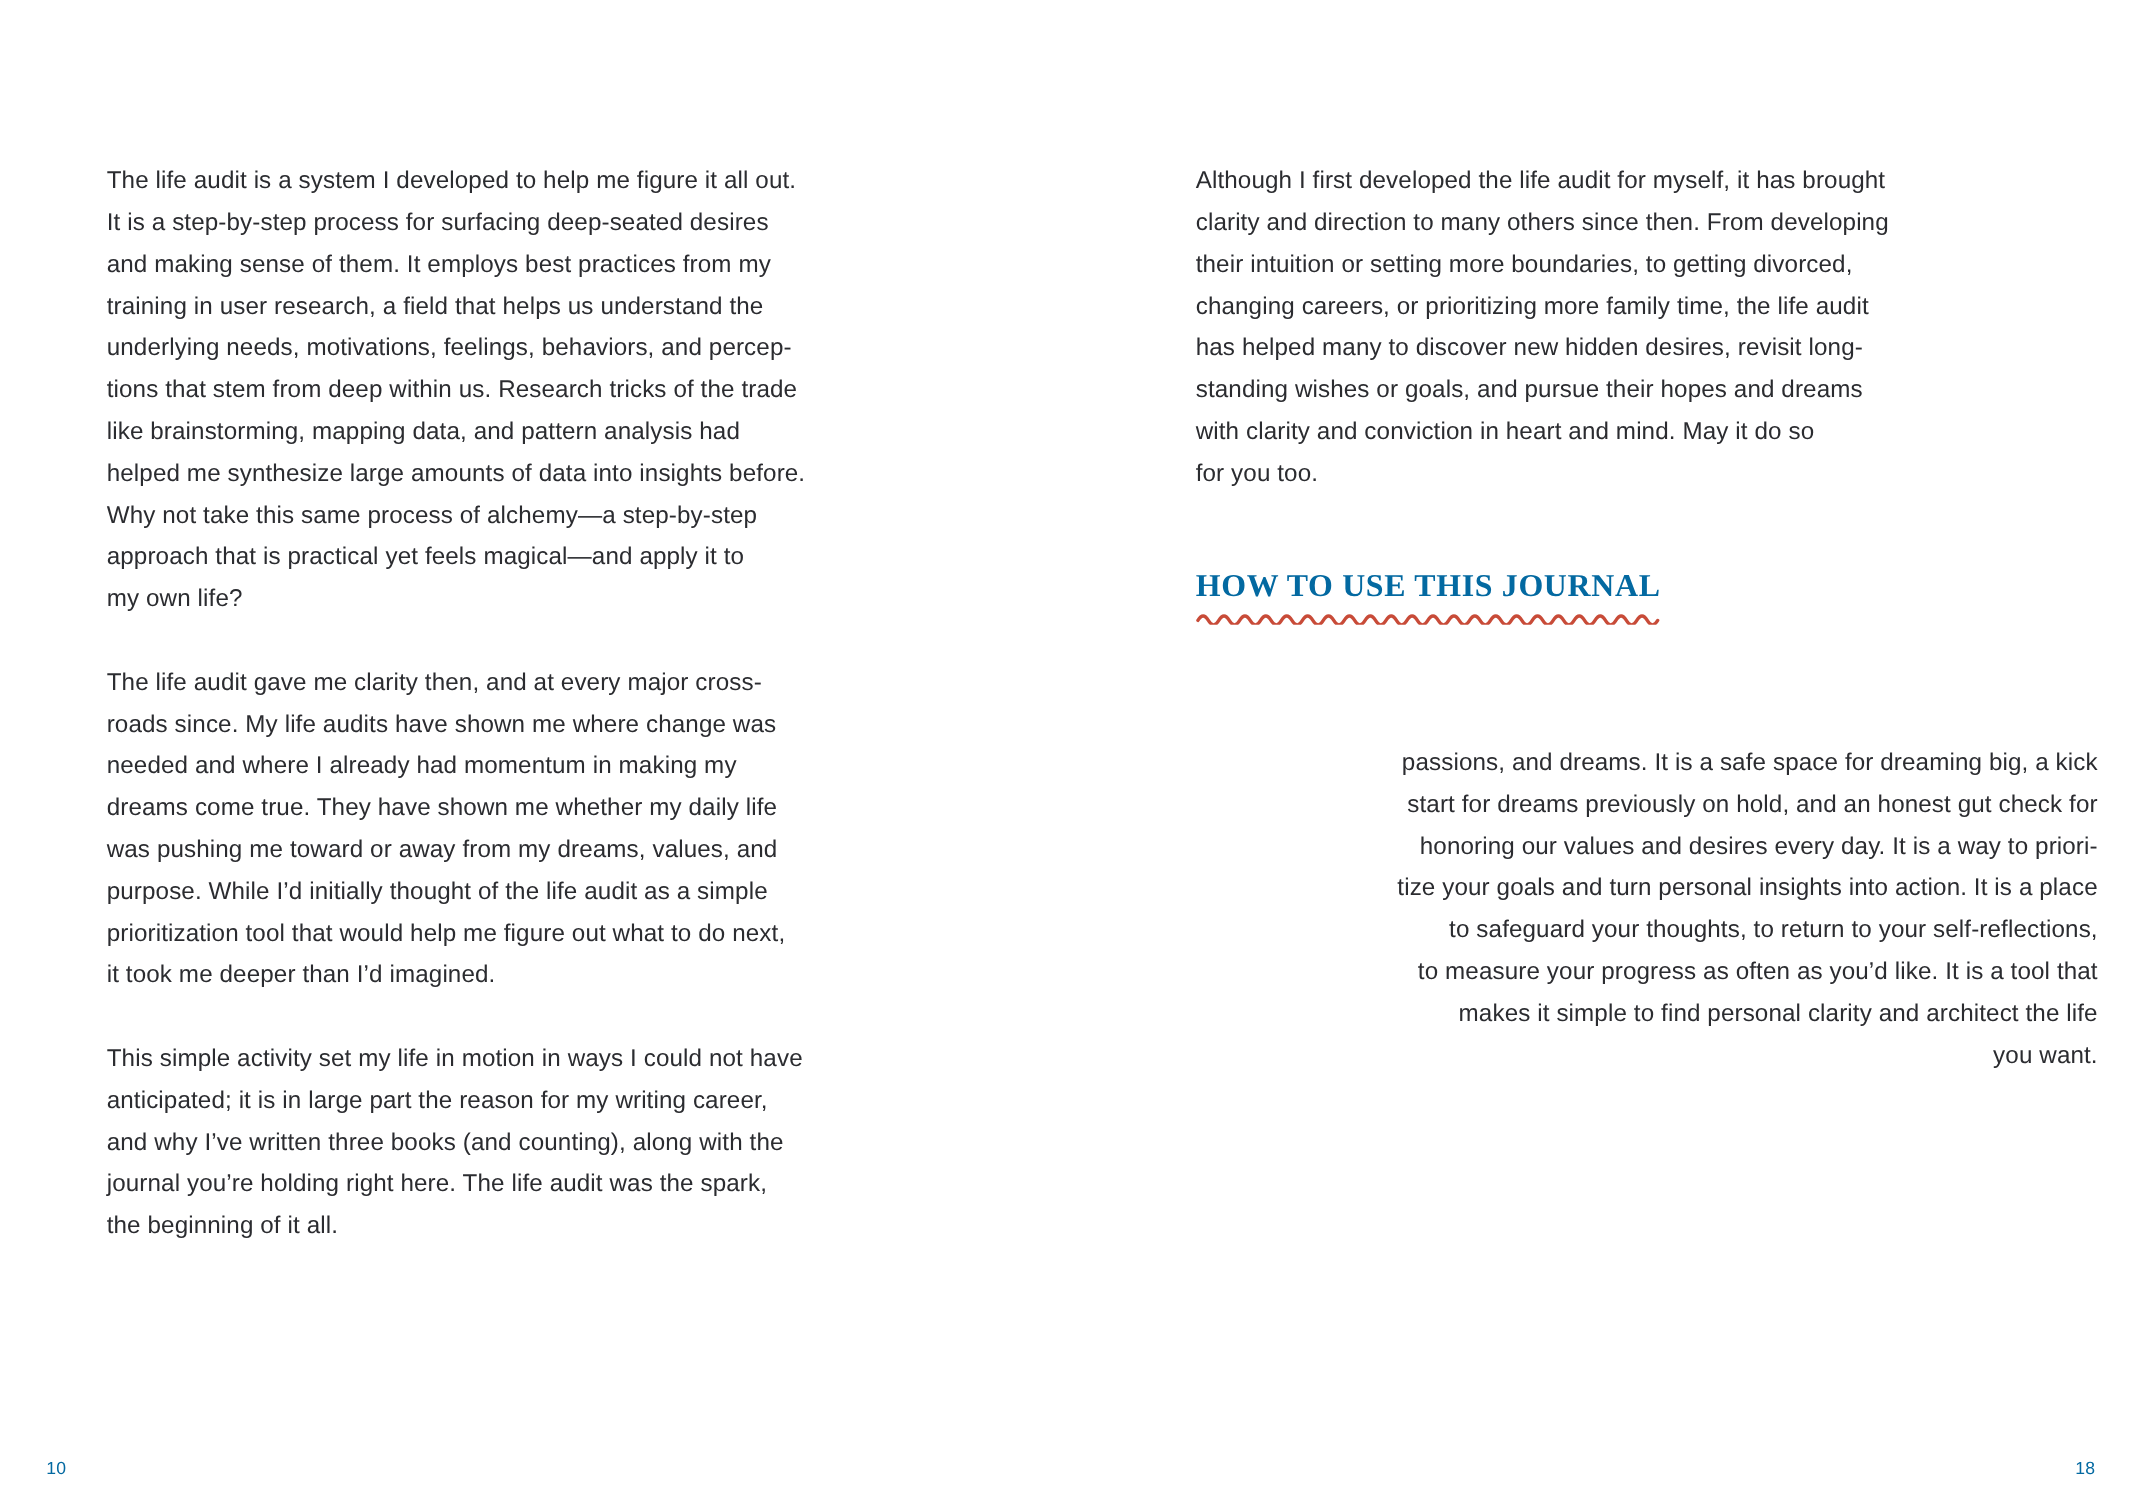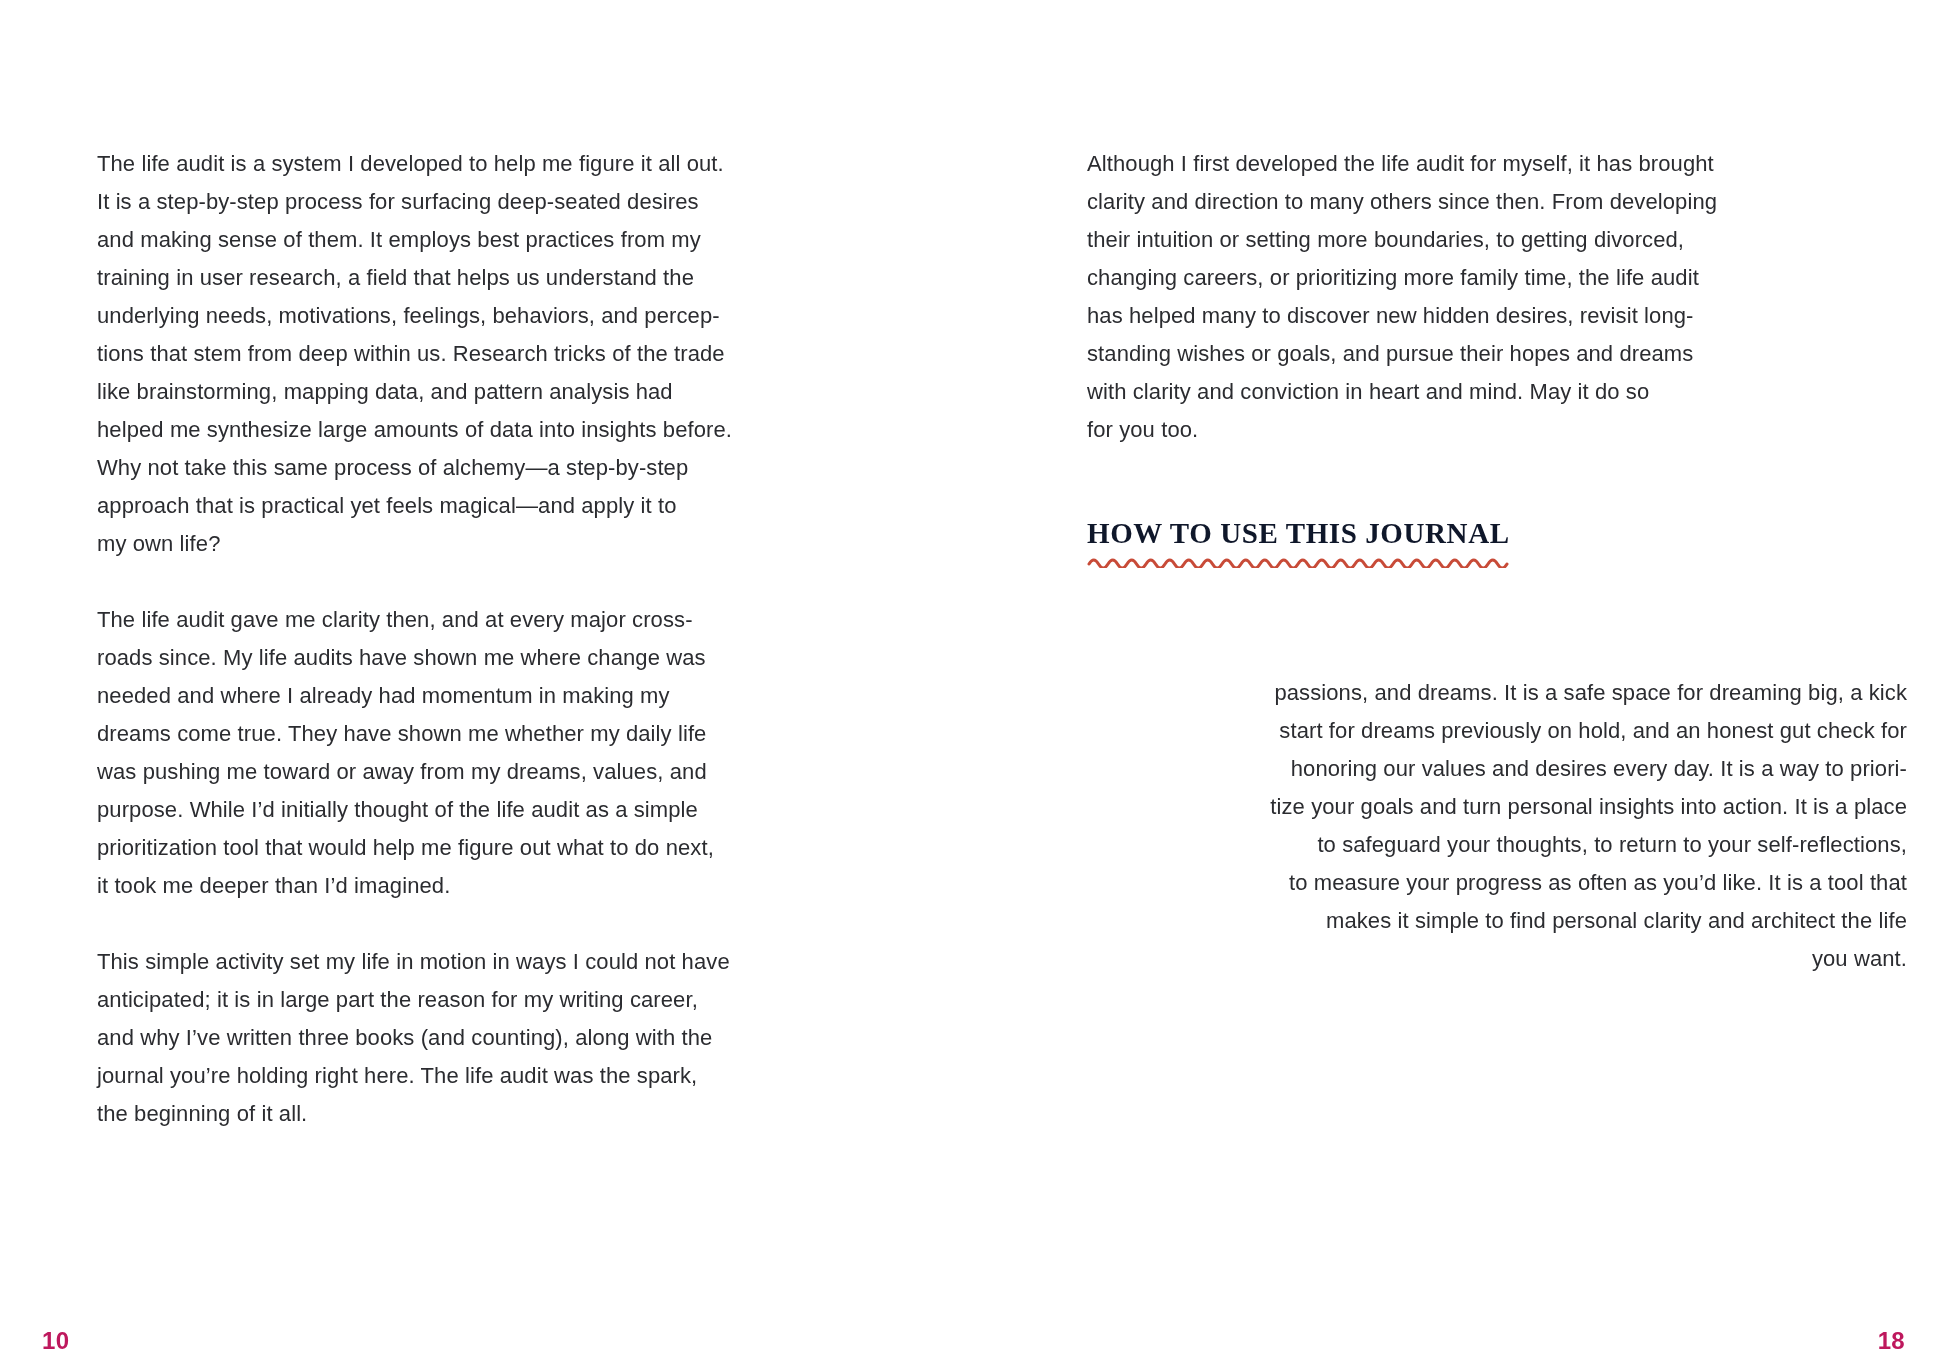--- a/index.html
+++ b/index.html
@@ -34,37 +34,37 @@
   .heading-block {
     margin: 68px 0 0 0;
   }
   .section-heading {
     margin: 0;
     font-family: "Liberation Serif", serif;
     font-weight: bold;
     font-size: 29px;
     line-height: 32px;
     letter-spacing: 0.6px;
-    color: #0f172a;
+    color: #0369a1;
     white-space: pre;
   }
   .wave-svg { display: block; margin-top: 5px; }
   .journal-para {
     margin-top: 30px;
     white-space: pre;
   }
   .journal-line1 { display: block; white-space: pre; }
   .journal-rest  { display: block; white-space: pre; text-align: right; }
   .journal-line1 em { font-style: italic; }
   .page-number {
     position: absolute;
     top: 1294px;
-    font-size: 24px;
-    font-weight: bold;
-    color: #be185d;
+    font-size: 16px;
+    font-weight: normal;
+    color: #0369a1;
     letter-spacing: 0.3px;
   }
   .pn-left  { left: 42px; }
   .pn-right { right: 41px; }
 </style>
 </head>
 <body>
 
 <div class="spread">
 

